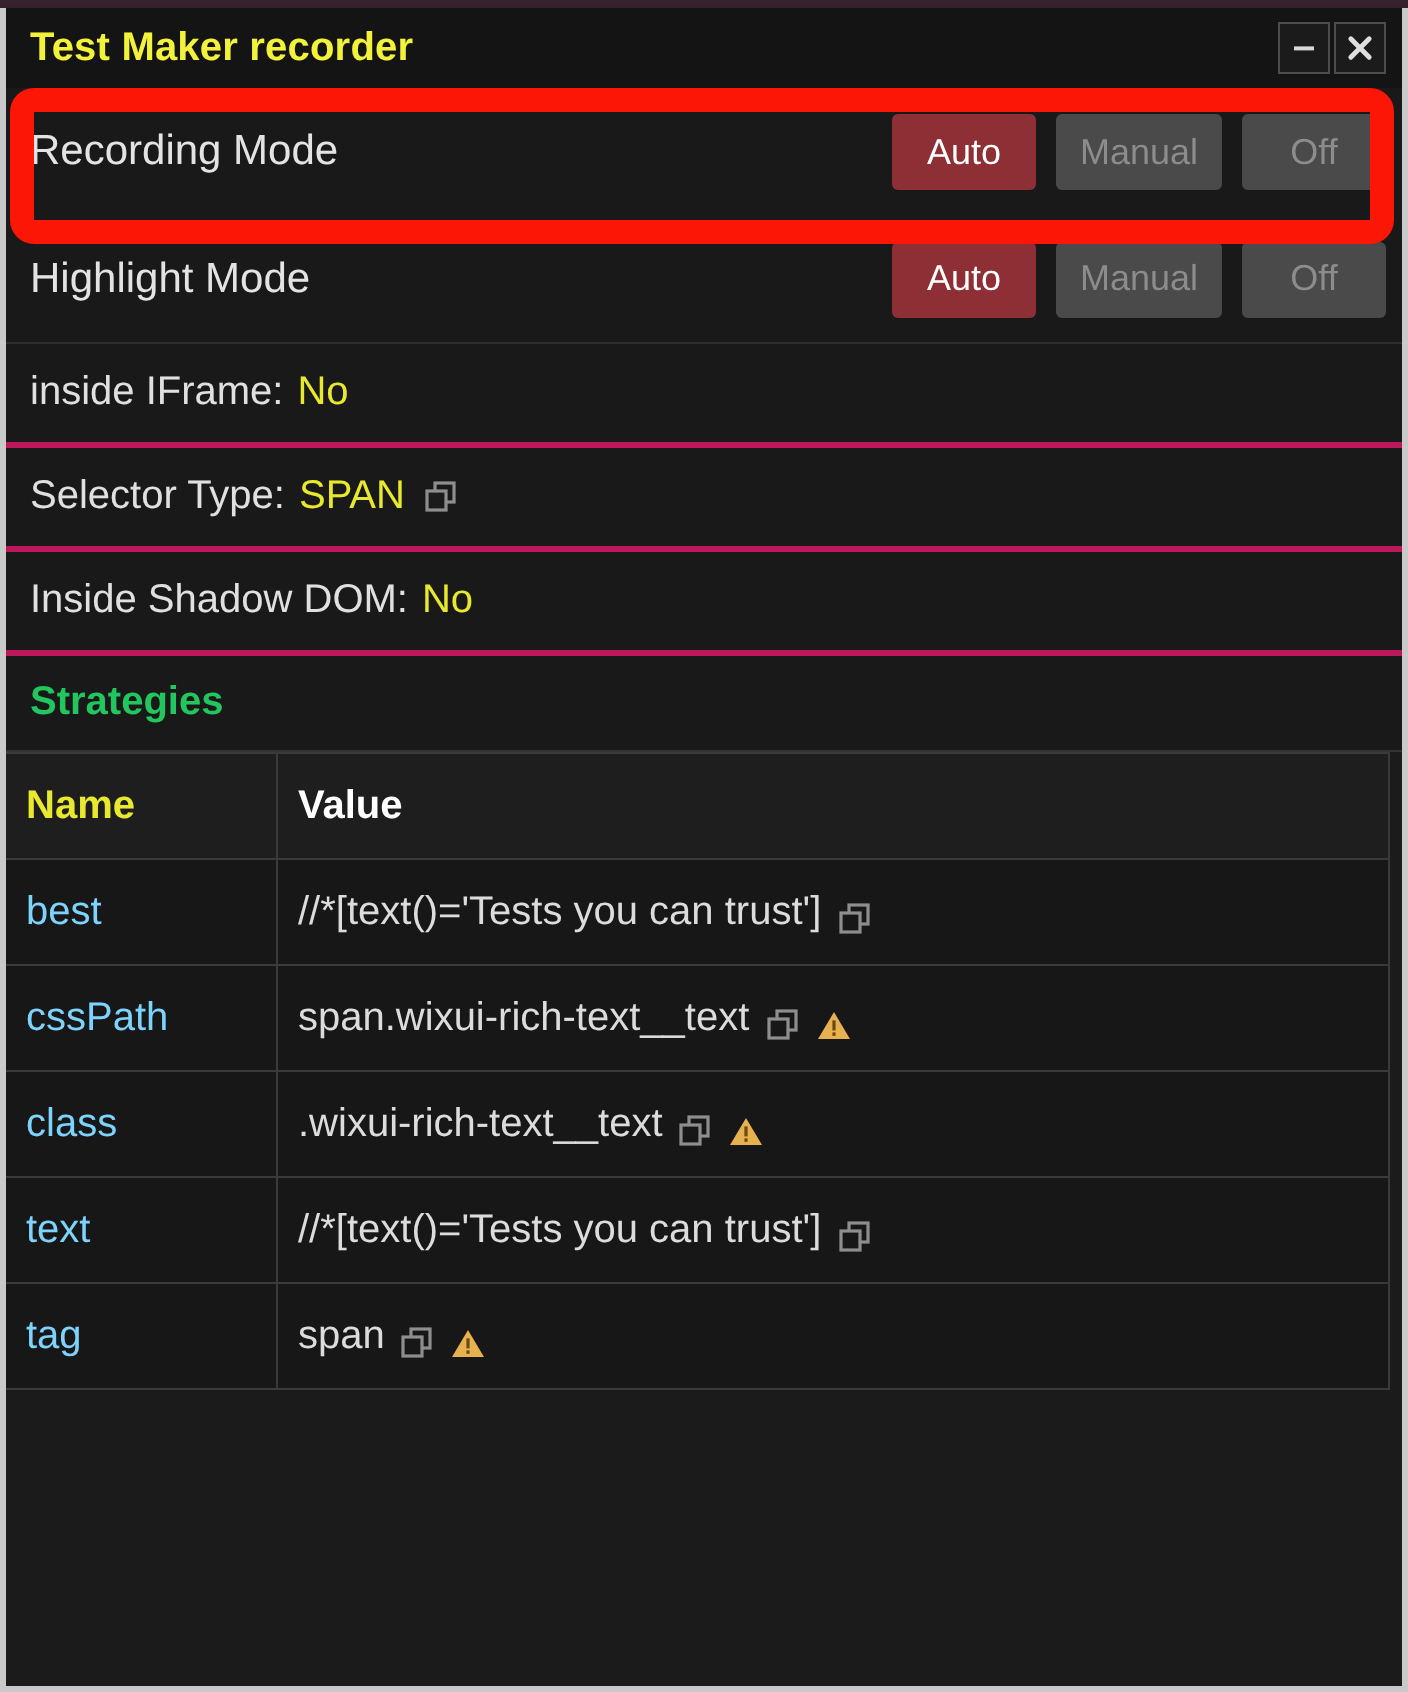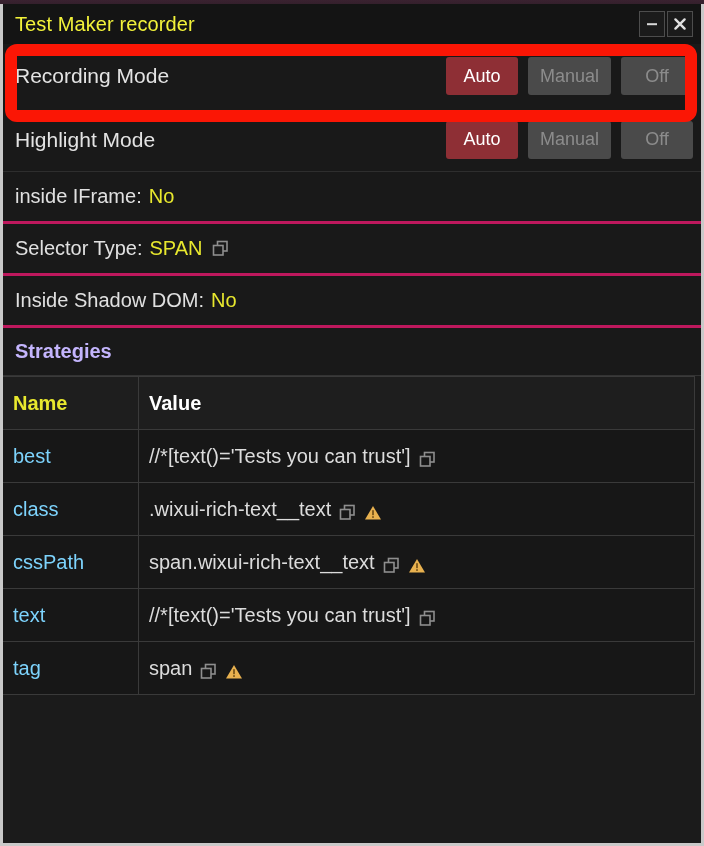--- a/index.html
+++ b/index.html
@@ -40,21 +40,21 @@
     position: relative;
     height: 40px;
     background: #141414;
     display: flex;
     align-items: center;
     padding: 0 8px 0 12px;
   }
   #title-text {
     color: #f2f23a;
     font-size: 20px;
-    font-weight: normal;
+    font-weight: bold;
     letter-spacing: 0.1px;
     white-space: nowrap;
   }
   #titlebar-spacer { flex: 1; }
   .win-btn {
     width: 26px;
     height: 26px;
     margin-left: 2px;
     border: 1px solid #4d4d4d;
     background: #1b1b1b;
@@ -178,21 +178,21 @@
   }
 
   
   #strategies-heading {
     height: 48px;
     display: flex;
     align-items: center;
     padding: 0 12px;
     box-sizing: border-box;
     background: #191919;
-    color: #c4b5fd;
+    color: #22c55e;
     font-size: 20px;
     font-weight: bold;
     border-bottom: 1px solid #333333;
   }
   #strategies-table {
     width: 692px;
     border-collapse: collapse;
     table-layout: fixed;
     background: #171717;
   }
@@ -317,20 +317,42 @@
               <svg width="17" height="17" viewBox="0 0 17 17" aria-hidden="true">
                 <rect x="5.5" y="1.5" width="9.5" height="9.5" fill="none" stroke="#8e8e8e" stroke-width="1.6"></rect>
                 <rect x="1.5" y="5.5" width="9.5" height="9.5" fill="#171717" stroke="#8e8e8e" stroke-width="1.6"></rect>
               </svg>
             </span>
           </span>
         </td>
       </tr>
 
       <tr>
+        <td class="s-name">cssPath</td>
+        <td class="s-value">
+          <span class="cellwrap">
+            <span>span.wixui-rich-text__text</span>
+            <span class="copy-icon" title="Copy">
+              <svg width="17" height="17" viewBox="0 0 17 17" aria-hidden="true">
+                <rect x="5.5" y="1.5" width="9.5" height="9.5" fill="none" stroke="#8e8e8e" stroke-width="1.6"></rect>
+                <rect x="1.5" y="5.5" width="9.5" height="9.5" fill="#171717" stroke="#8e8e8e" stroke-width="1.6"></rect>
+              </svg>
+            </span>
+            <span class="warn-icon" title="Warning">
+              <svg width="18" height="17" viewBox="0 0 18 17" aria-hidden="true">
+                <path d="M9 2 L17 15.5 L1 15.5 Z" fill="#e8b14f"></path>
+                <rect x="8.2" y="6.2" width="1.6" height="5" fill="#6b4a14"></rect>
+                <rect x="8.2" y="12.2" width="1.6" height="1.7" fill="#6b4a14"></rect>
+              </svg>
+            </span>
+          </span>
+        </td>
+      </tr>
+
+      <tr>
         <td class="s-name">class</td>
         <td class="s-value">
           <span class="cellwrap">
             <span>.wixui-rich-text__text</span>
             <span class="copy-icon" title="Copy">
               <svg width="17" height="17" viewBox="0 0 17 17" aria-hidden="true">
                 <rect x="5.5" y="1.5" width="9.5" height="9.5" fill="none" stroke="#8e8e8e" stroke-width="1.6"></rect>
                 <rect x="1.5" y="5.5" width="9.5" height="9.5" fill="#171717" stroke="#8e8e8e" stroke-width="1.6"></rect>
               </svg>
             </span>
@@ -339,42 +361,20 @@
                 <path d="M9 2 L17 15.5 L1 15.5 Z" fill="#e8b14f"></path>
                 <rect x="8.2" y="6.2" width="1.6" height="5" fill="#6b4a14"></rect>
                 <rect x="8.2" y="12.2" width="1.6" height="1.7" fill="#6b4a14"></rect>
               </svg>
             </span>
           </span>
         </td>
       </tr>
 
       <tr>
-        <td class="s-name">cssPath</td>
-        <td class="s-value">
-          <span class="cellwrap">
-            <span>span.wixui-rich-text__text</span>
-            <span class="copy-icon" title="Copy">
-              <svg width="17" height="17" viewBox="0 0 17 17" aria-hidden="true">
-                <rect x="5.5" y="1.5" width="9.5" height="9.5" fill="none" stroke="#8e8e8e" stroke-width="1.6"></rect>
-                <rect x="1.5" y="5.5" width="9.5" height="9.5" fill="#171717" stroke="#8e8e8e" stroke-width="1.6"></rect>
-              </svg>
-            </span>
-            <span class="warn-icon" title="Warning">
-              <svg width="18" height="17" viewBox="0 0 18 17" aria-hidden="true">
-                <path d="M9 2 L17 15.5 L1 15.5 Z" fill="#e8b14f"></path>
-                <rect x="8.2" y="6.2" width="1.6" height="5" fill="#6b4a14"></rect>
-                <rect x="8.2" y="12.2" width="1.6" height="1.7" fill="#6b4a14"></rect>
-              </svg>
-            </span>
-          </span>
-        </td>
-      </tr>
-
-      <tr>
         <td class="s-name">text</td>
         <td class="s-value">
           <span class="cellwrap">
             <span>//*[text()='Tests you can trust']</span>
             <span class="copy-icon" title="Copy">
               <svg width="17" height="17" viewBox="0 0 17 17" aria-hidden="true">
                 <rect x="5.5" y="1.5" width="9.5" height="9.5" fill="none" stroke="#8e8e8e" stroke-width="1.6"></rect>
                 <rect x="1.5" y="5.5" width="9.5" height="9.5" fill="#171717" stroke="#8e8e8e" stroke-width="1.6"></rect>
               </svg>
             </span>

